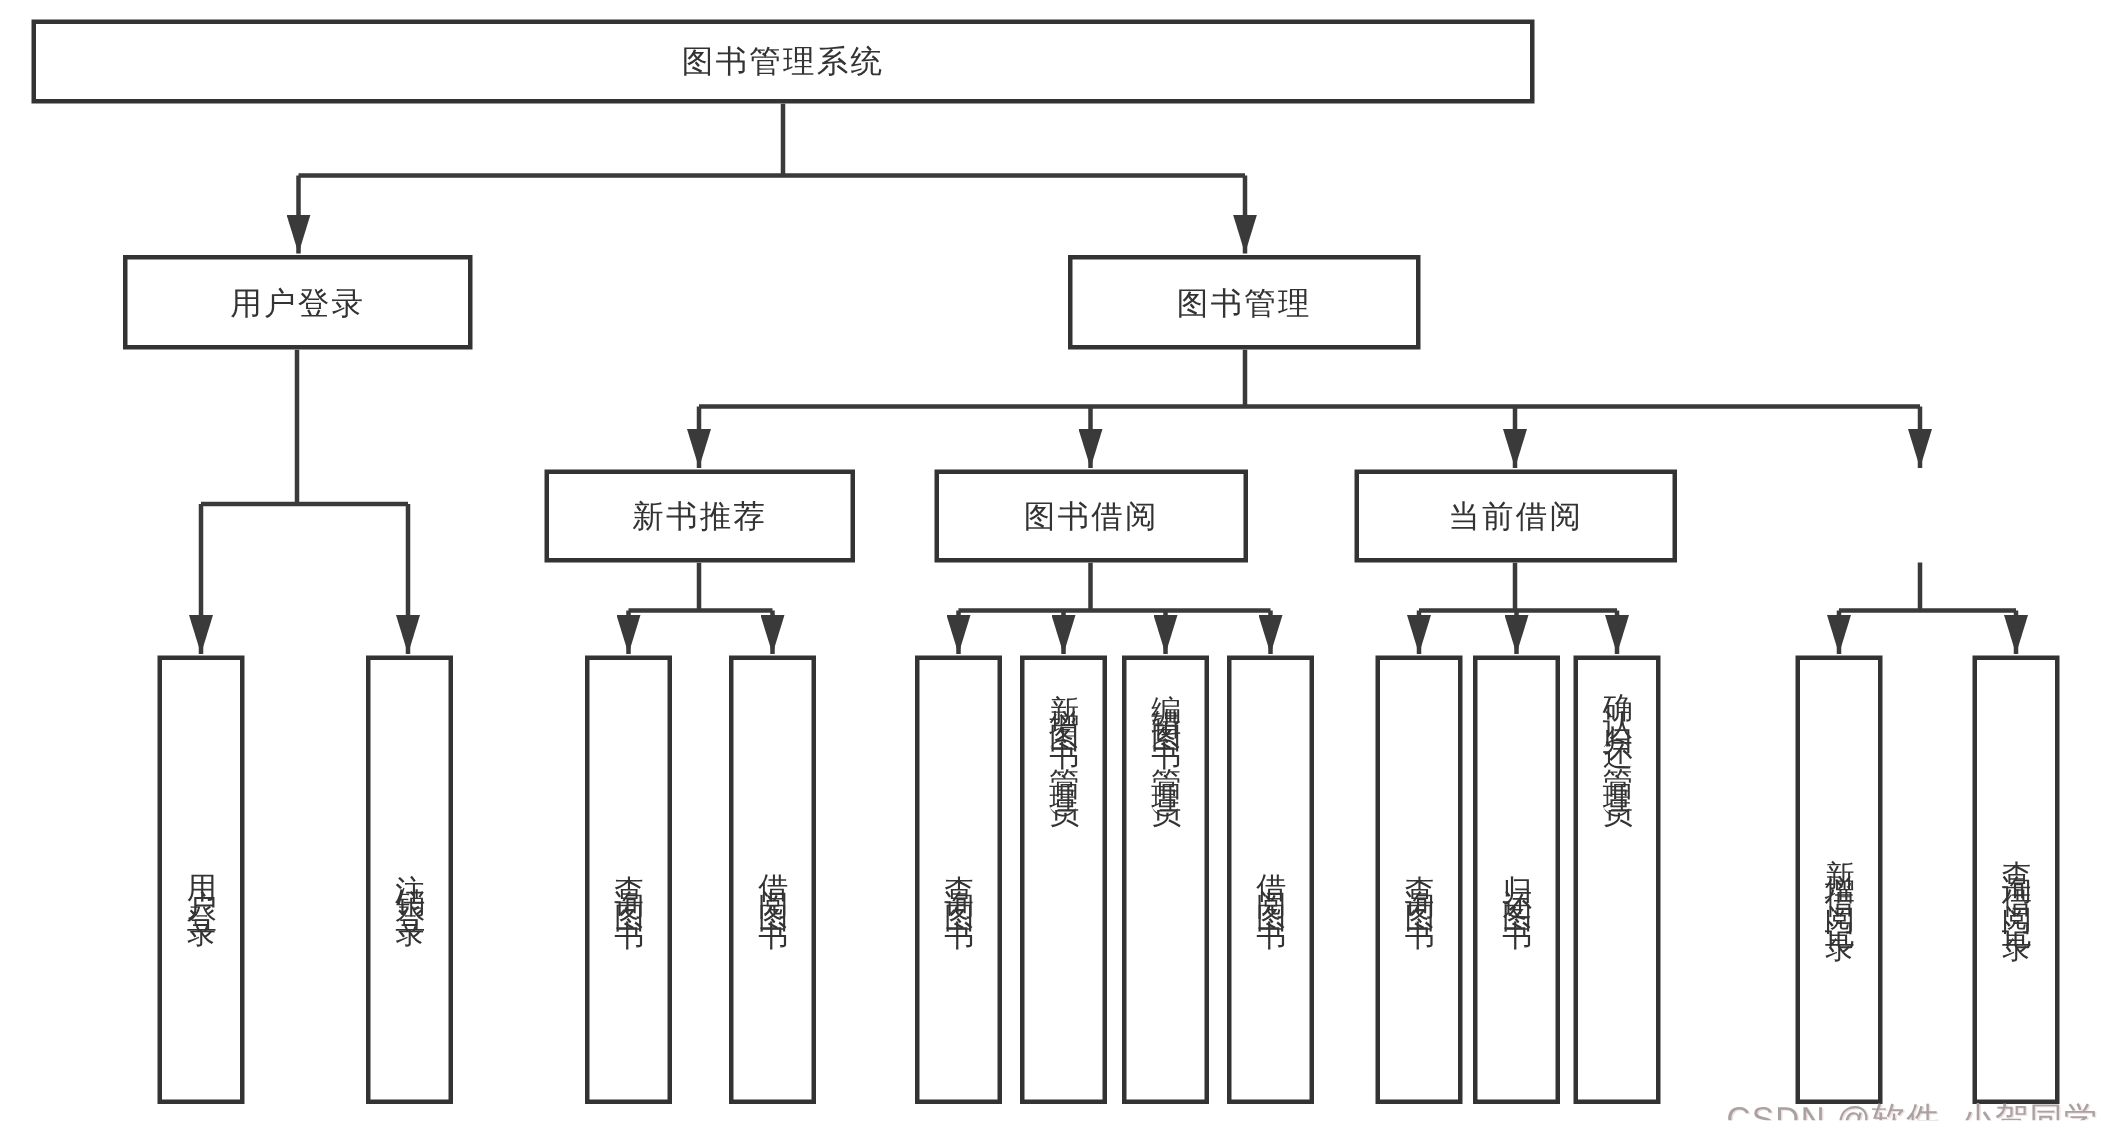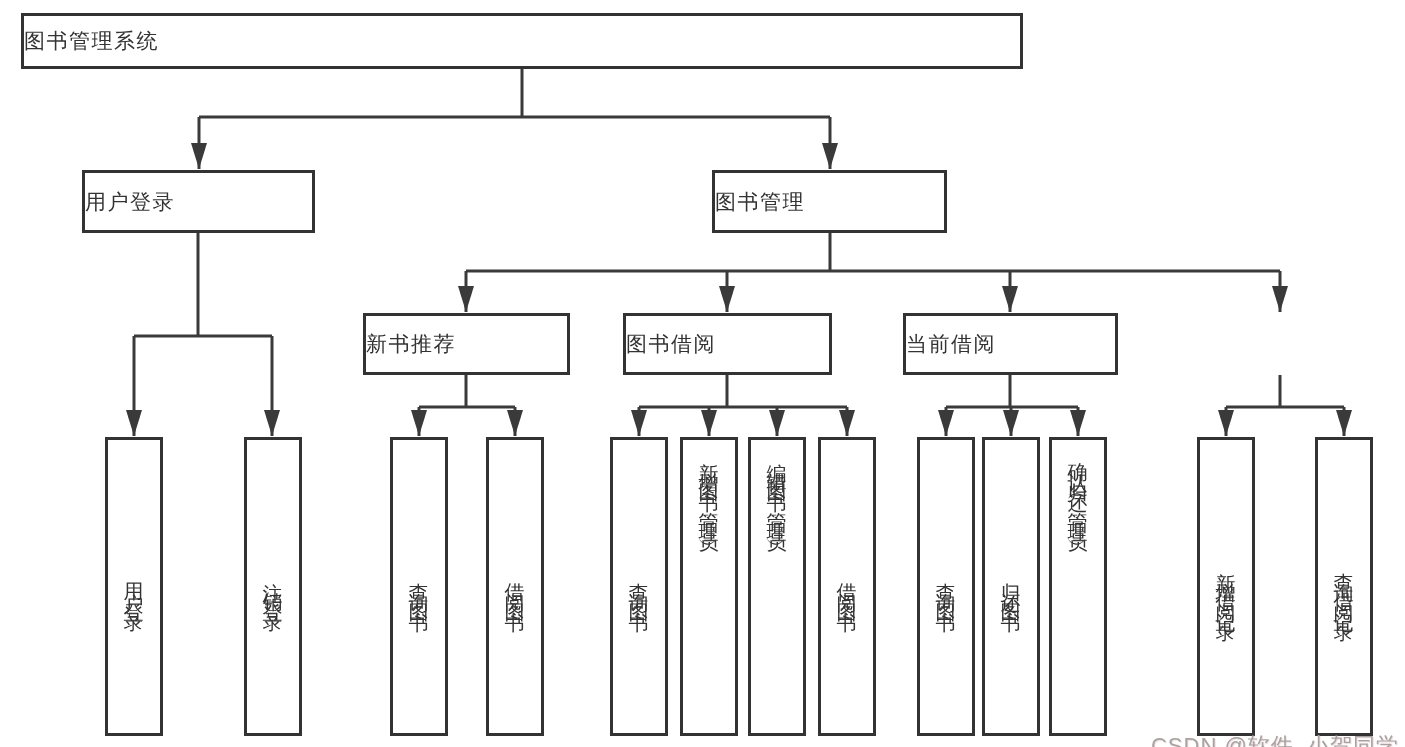--- a/index.html
+++ b/index.html
@@ -11,21 +11,21 @@
     overflow:hidden;
   }
   #connectors{position:absolute;left:0;top:0;z-index:1;}
   #connectors path{stroke:var(--line,#3a3a3a);stroke-width:3;fill:none;}
   #connectors .arrowhead{fill:var(--line,#3a3a3a);}
   .hbox{
     position:absolute;
     box-sizing:border-box;
     background:#fff;
     border:3px solid var(--box-border,#333333);
-    display:flex;align-items:center;justify-content:flex-start;
+    display:flex;align-items:center;justify-content:center;
     color:var(--text,#333333);
     font-size:21px;letter-spacing:1.5px;
     z-index:2;
   }
   .vbox{
     position:absolute;
     box-sizing:border-box;
     top:437px;height:299px;width:58px;
     background:#fff;
     border:3px solid var(--box-border,#333333);

